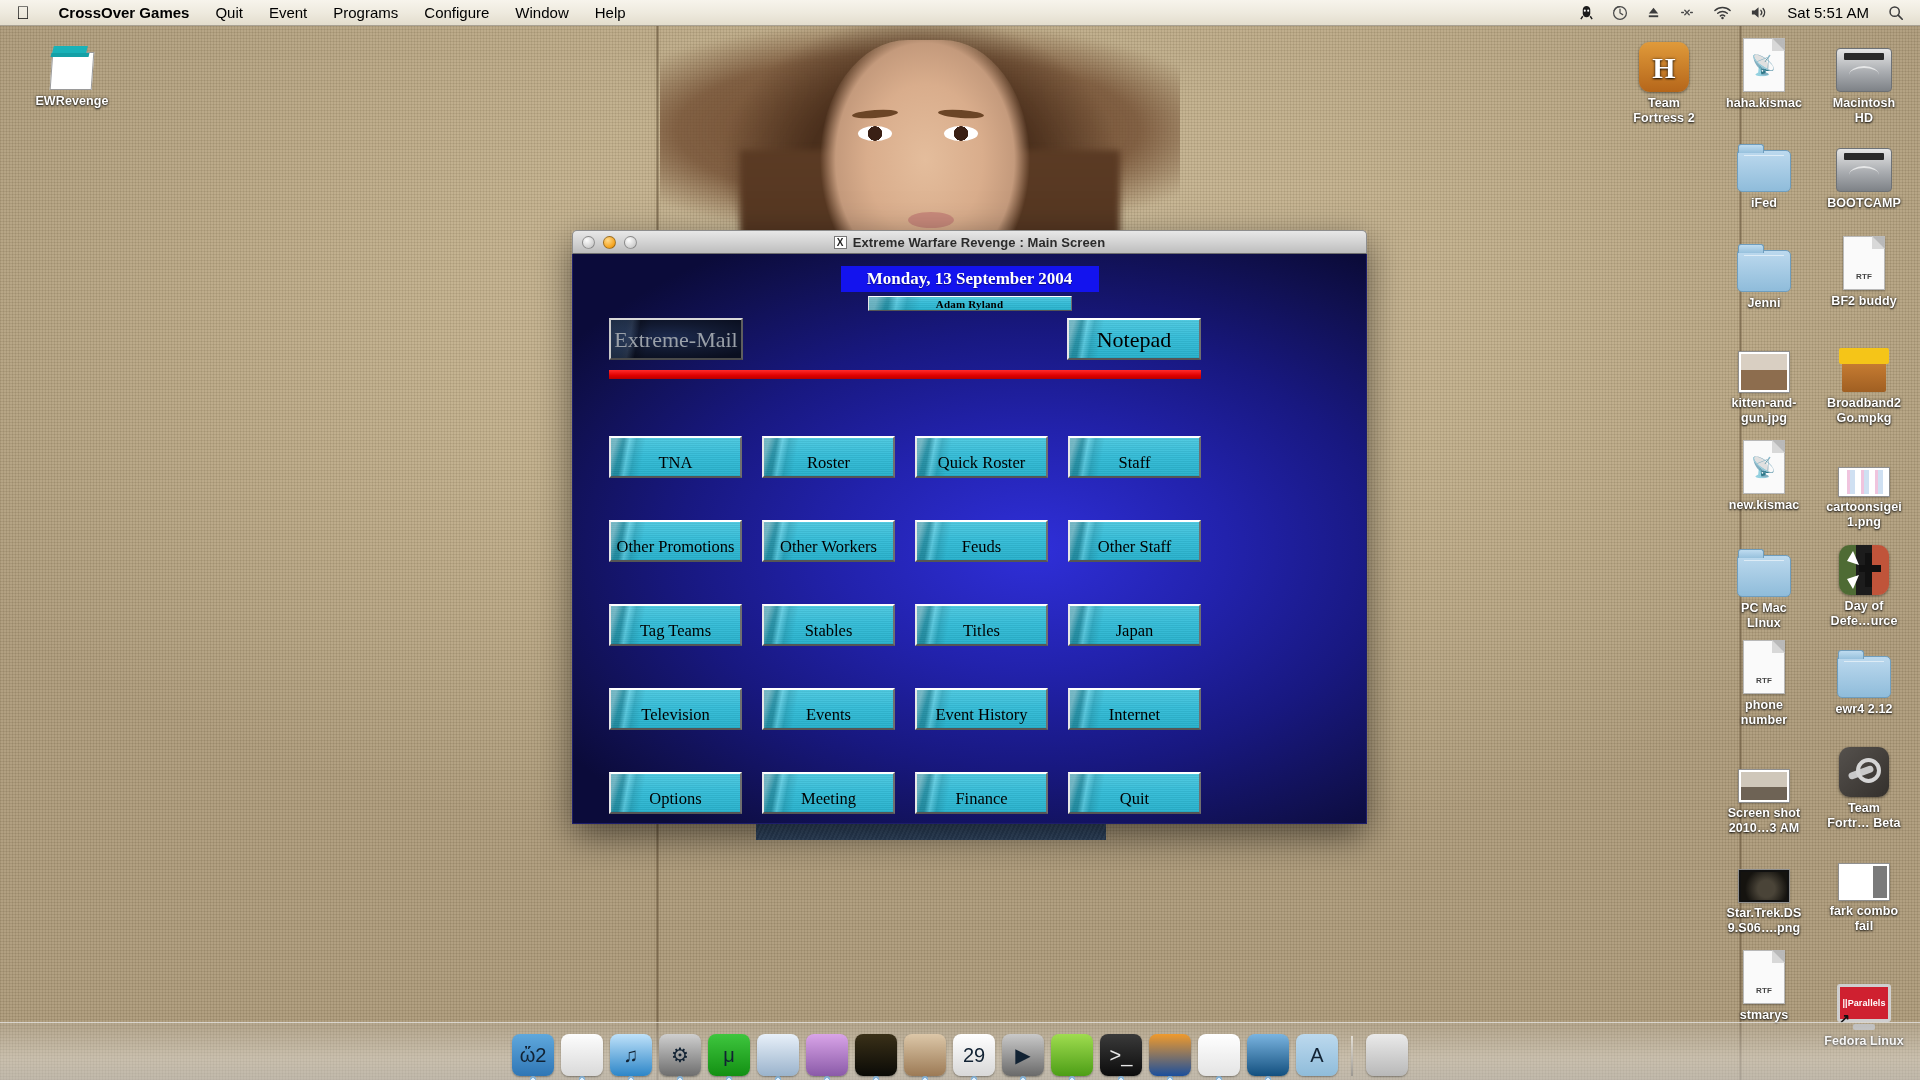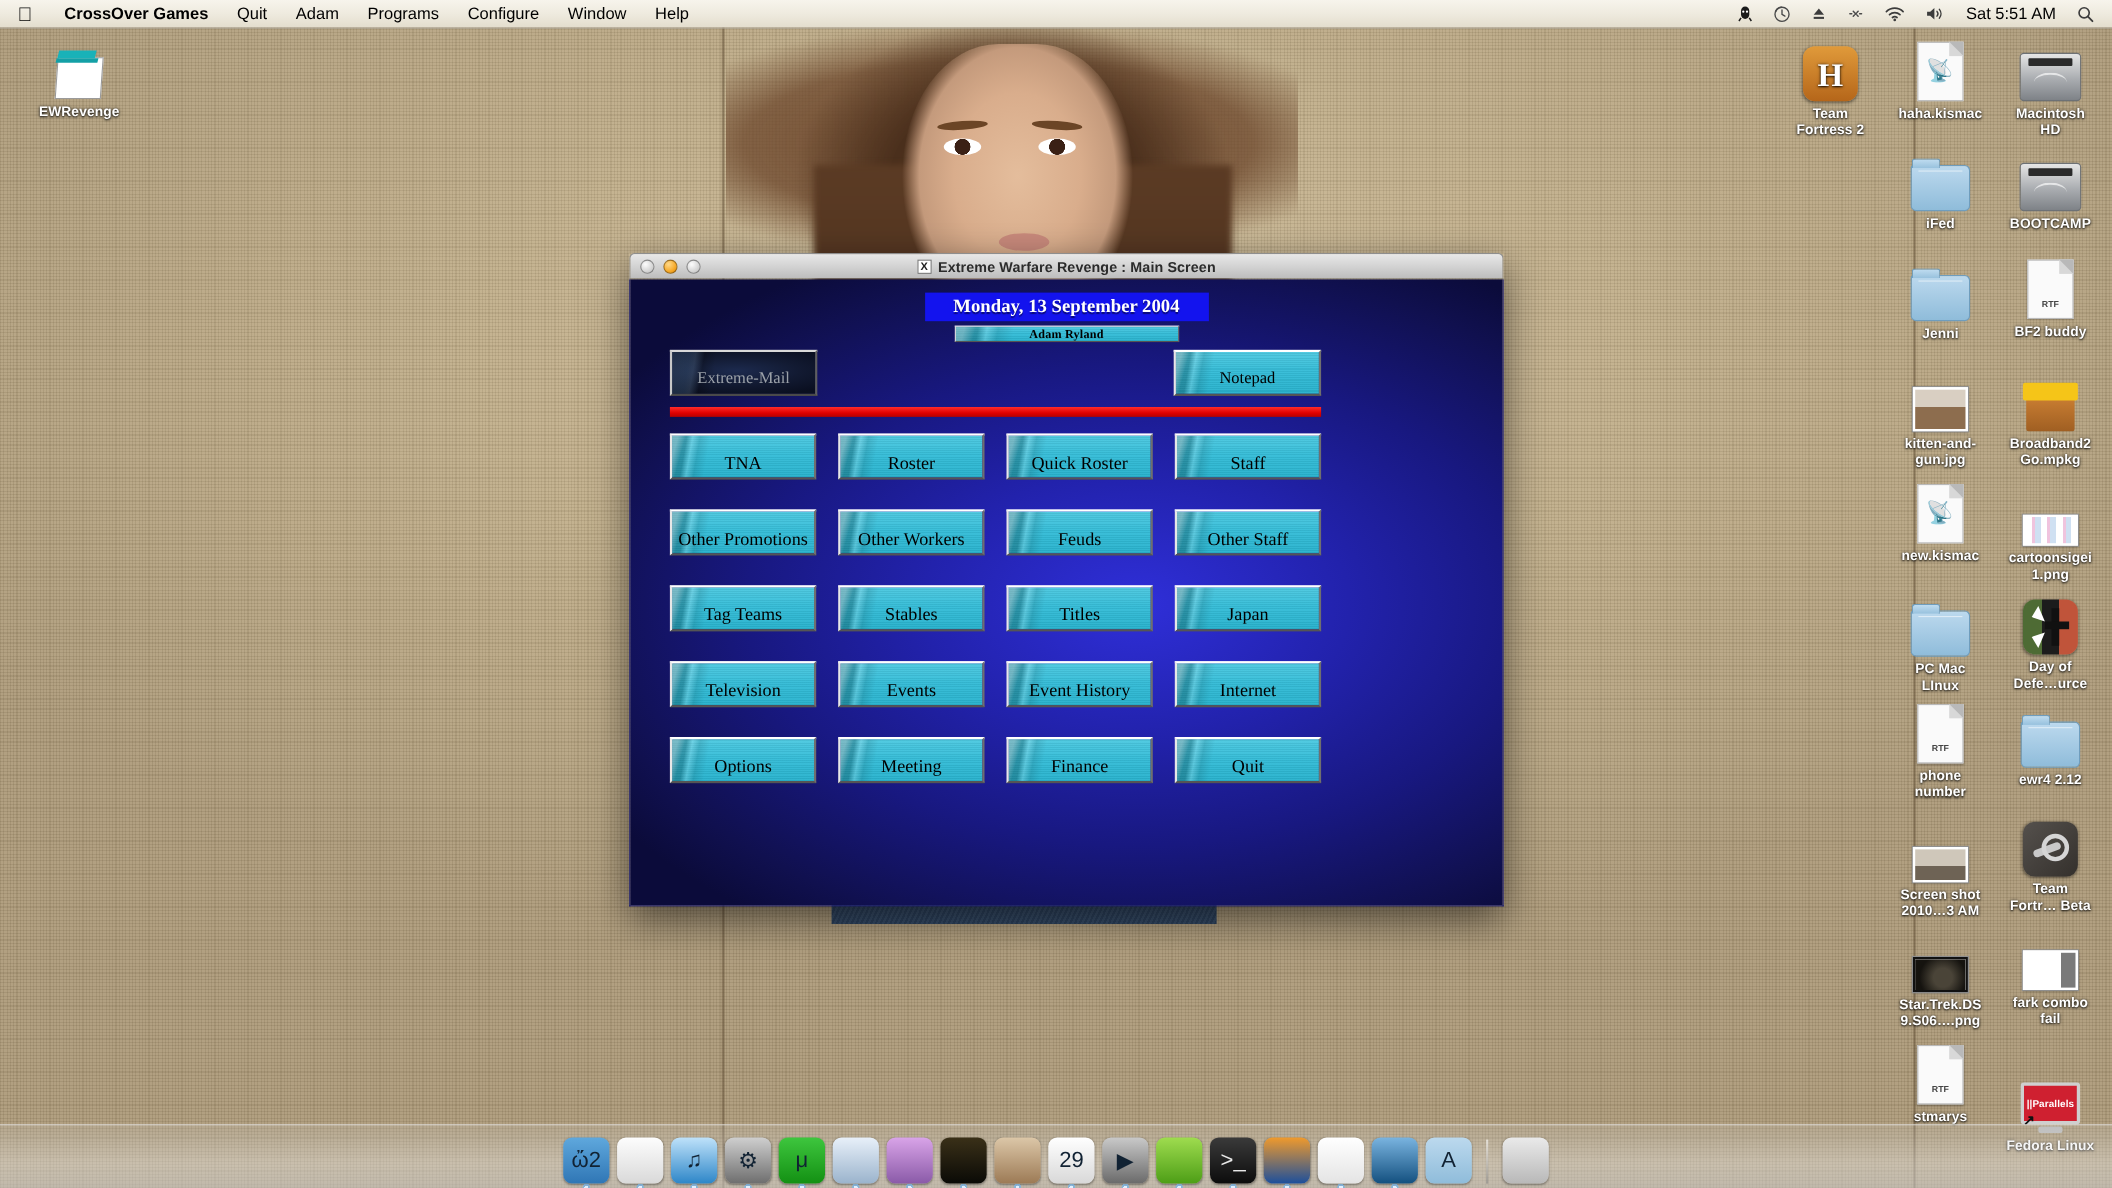--- a/index.html
+++ b/index.html
@@ -220,21 +220,21 @@
     position:absolute; left:50%; transform:translateX(-50%); top:42px;
     width:204px; height:15px;
     display:flex; align-items:center; justify-content:center;
     font-size:11px; font-weight:bold; letter-spacing:.2px;
     border-top-width:1px; border-left-width:1px; border-right-width:1px; border-bottom-width:1px;
   }
 
   .topbtn{
     position:absolute; top:64px; height:42px;
     display:flex; align-items:flex-end; justify-content:center;
-    font-size:15px; padding-bottom:5px;
+    font-size:22px; padding-bottom:5px;
   }
   #btn-extreme-mail{
     left:36px; width:134px;
     background:
       linear-gradient(100deg, rgba(90,130,170,.25) 12%, rgba(150,190,220,.18) 16%, rgba(0,0,0,.2) 22%, rgba(0,0,0,0) 30%),
       radial-gradient(ellipse 80% 60% at 45% 45%, #1c2a4e 0%, #121a32 55%, #0a0f20 100%);
     color:#9aa0a8;
     border-top:2px solid #d9d9d9;
     border-left:2px solid #c8c8c8;
     border-right:2px solid #5e5e5e;
@@ -257,21 +257,21 @@
 
   #red-bar{
     position:absolute; left:36px; top:116px; width:592px; height:9px;
     background:linear-gradient(180deg,#ff2b2b,#e00000 60%,#b60000);
   }
 
   
   #grid{
     position:absolute; left:36px; top:140px; width:592px;
   }
-  .grid-row{ display:flex; gap:20px; margin-bottom:27px; }
+  .grid-row{ display:flex; gap:20px; margin-bottom:27px;margin-top:42px; }
   .gbtn{
     width:138px; height:42px;
     display:flex; align-items:flex-end; justify-content:center;
     font-size:16.5px; padding-bottom:5px;
     line-height:1;
   }
 
   .no-select{ user-select:none; }
 </style>
 </head>
@@ -291,21 +291,21 @@
     <div class="neck"></div>
     <div class="shirt"></div>
     <div class="jeans"></div>
   </div>
 </div>
 
 <div id="menubar">
   <span class="apple"></span>
   <span class="mi bold">CrossOver Games</span>
   <span class="mi">Quit</span>
-  <span class="mi">Adam</span>
+  <span class="mi">Event</span>
   <span class="mi">Programs</span>
   <span class="mi">Configure</span>
   <span class="mi">Window</span>
   <span class="mi">Help</span>
   <span class="spacer"></span>
 
   <span class="right-item">
     <svg width="15" height="15" viewBox="0 0 16 16">
         <path d="M8 1c2.2 0 4 1.8 4 4v4c0 2.2-1.8 4-4 4s-4-1.8-4-4V5c0-2.2 1.8-4 4-4z" fill="#1b1b1b"></path>
         <circle cx="6.2" cy="6" r="1.1" fill="#fff"></circle>

